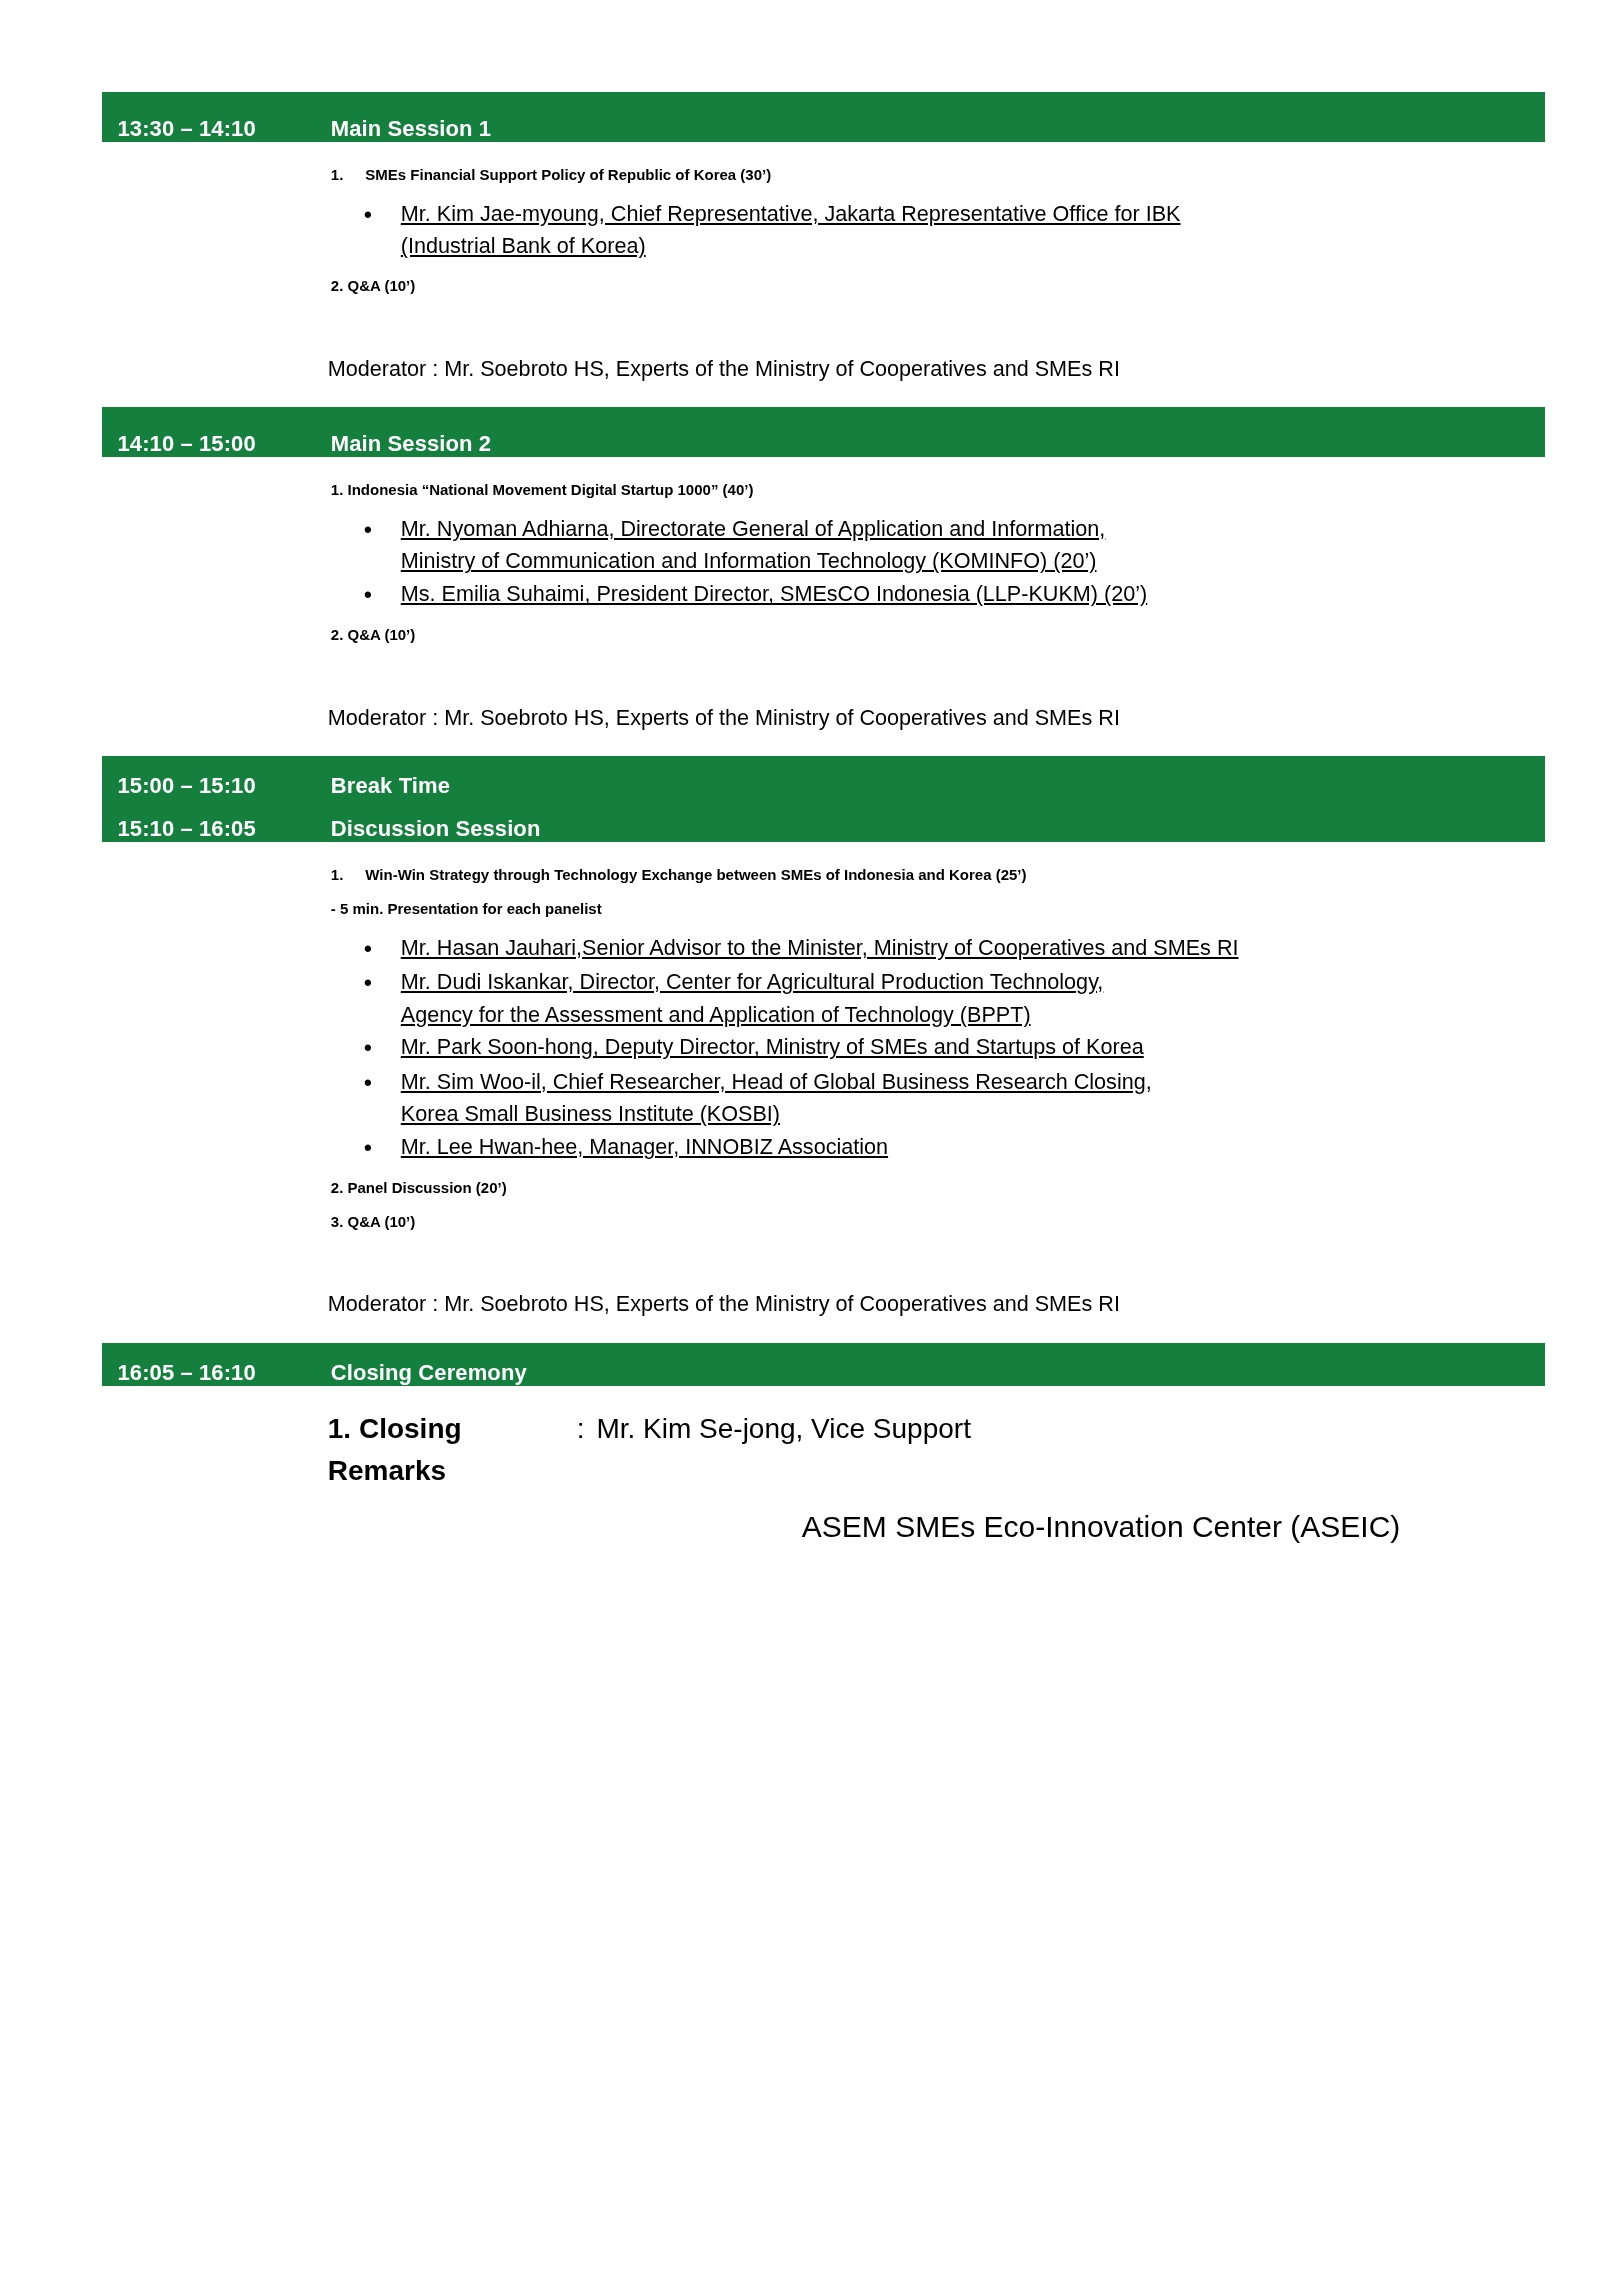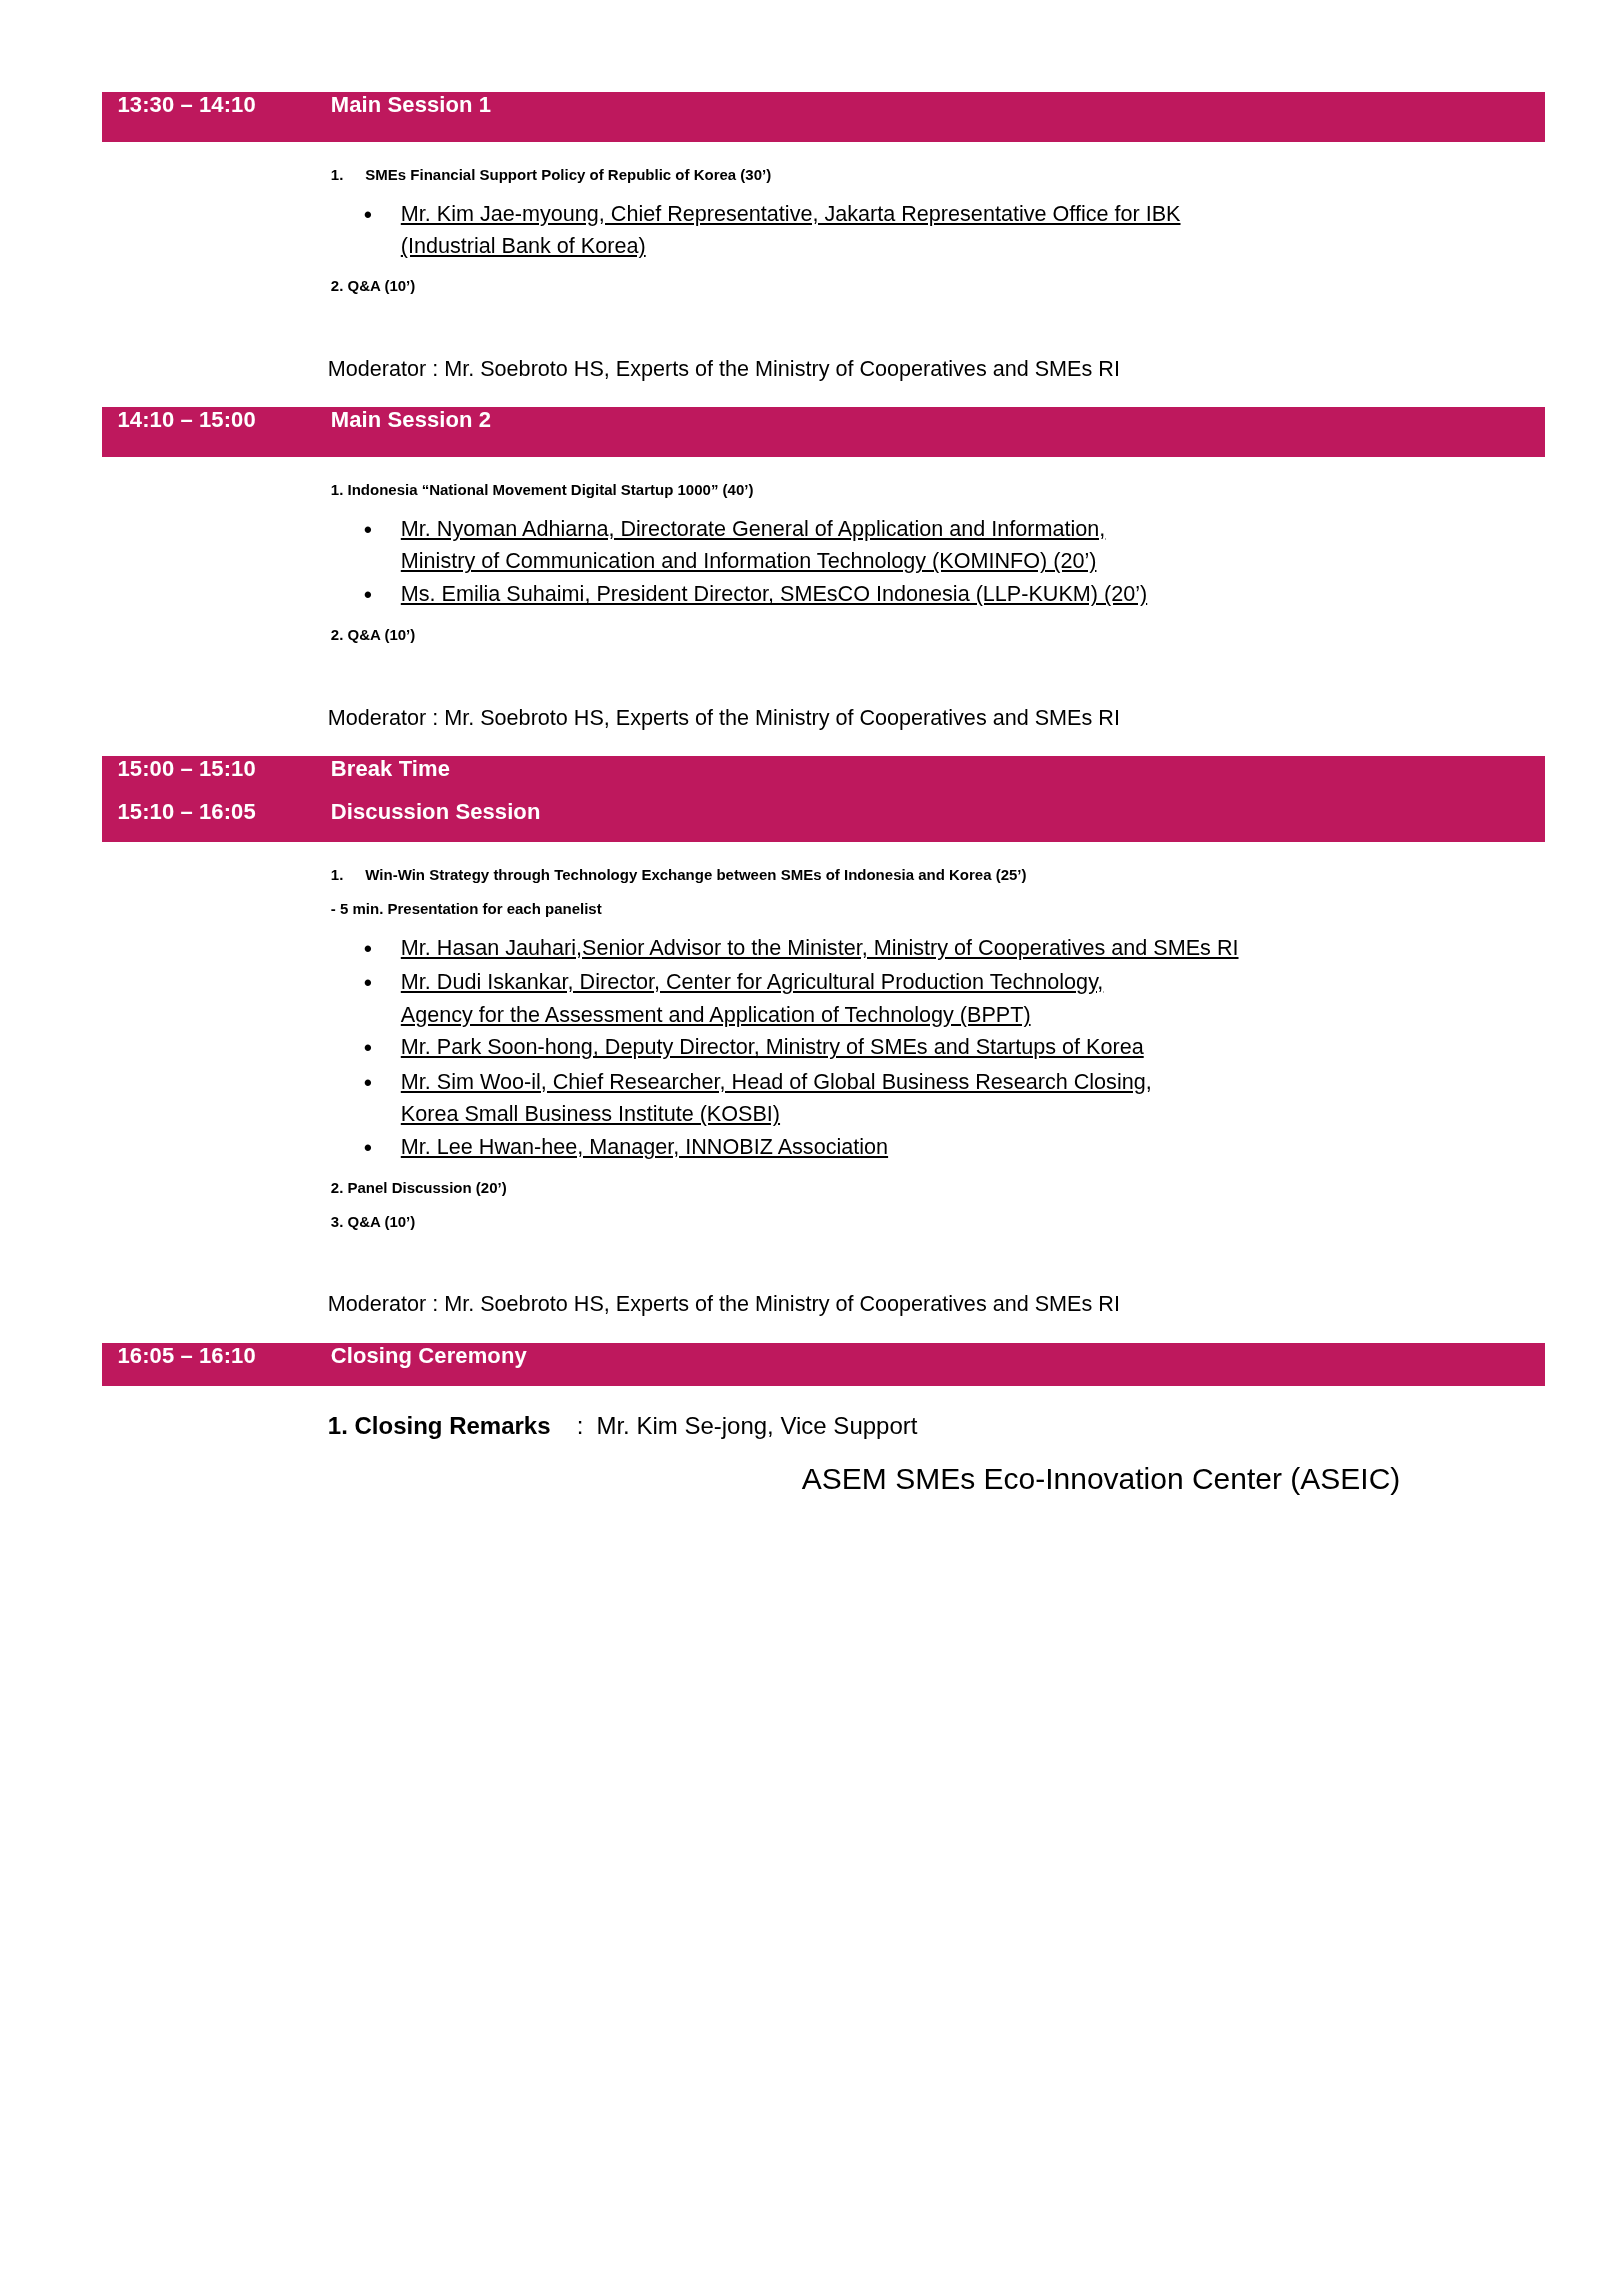--- a/index.html
+++ b/index.html
@@ -19,24 +19,24 @@
     padding: 92px 65px 0 92px;
     width: 1623px;
   }
   .agenda {
     width: 1443px;
     margin: 0 auto 0 9.8px;
   }
   
   .band {
     display: flex;
-    background: #be185d;
+    background: #15803d;
     color: #ffffff;
     height: 50px;
-    align-items: flex-start;
+    align-items: flex-end;
     font-weight: bold;
     font-size: 22px;
     letter-spacing: 0.1px;
   }
   .band .time {
     width: 216px;
     padding-left: 15.7px;
     box-sizing: border-box;
     flex: 0 0 216px;
   }
@@ -86,21 +86,21 @@
     display: block;
     text-decoration: underline;
   }
   .moderator {
     font-size: 21.6px;
     padding-left: 226px;
     line-height: 1.5;
   }
   .closing-row {
     display: flex;
-    font-size: 24px;
+    font-size: 28px;
     padding-left: 226px;
     line-height: 1.5;
   }
   .closing-row .label {
     font-weight: bold;
     flex: 0 0 249px;
   }
   .closing-row .colon {
     flex: 0 0 19.6px;
   }

